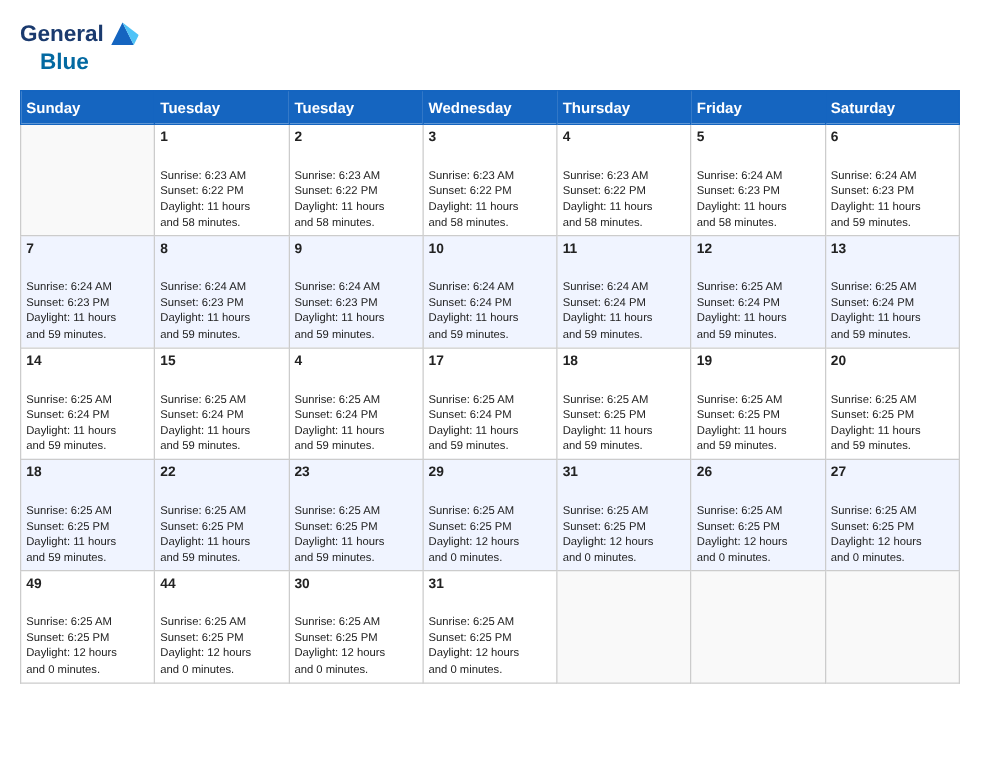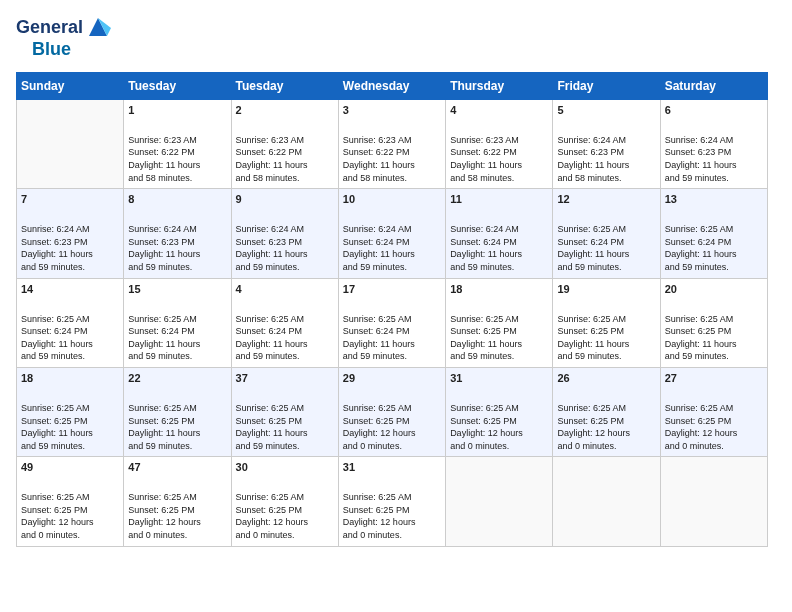--- a/index.html
+++ b/index.html
@@ -273,21 +273,21 @@
 and 59 minutes.</div>
           </td>
           <td>
             <span class="day-num">22</span>
             <div class="day-info" style="white-space: pre-line;">Sunrise: 6:25 AM
 Sunset: 6:25 PM
 Daylight: 11 hours
 and 59 minutes.</div>
           </td>
           <td>
-            <span class="day-num">37</span>
+            <span class="day-num">23</span>
             <div class="day-info" style="white-space: pre-line;">Sunrise: 6:25 AM
 Sunset: 6:25 PM
 Daylight: 11 hours
 and 59 minutes.</div>
           </td>
           <td>
             <span class="day-num">29</span>
             <div class="day-info" style="white-space: pre-line;">Sunrise: 6:25 AM
 Sunset: 6:25 PM
 Daylight: 12 hours
@@ -317,21 +317,21 @@
         </tr>
         <tr>
           <td>
             <span class="day-num">49</span>
             <div class="day-info" style="white-space: pre-line;">Sunrise: 6:25 AM
 Sunset: 6:25 PM
 Daylight: 12 hours
 and 0 minutes.</div>
           </td>
           <td>
-            <span class="day-num">47</span>
+            <span class="day-num">44</span>
             <div class="day-info" style="white-space: pre-line;">Sunrise: 6:25 AM
 Sunset: 6:25 PM
 Daylight: 12 hours
 and 0 minutes.</div>
           </td>
           <td>
             <span class="day-num">30</span>
             <div class="day-info" style="white-space: pre-line;">Sunrise: 6:25 AM
 Sunset: 6:25 PM
 Daylight: 12 hours

